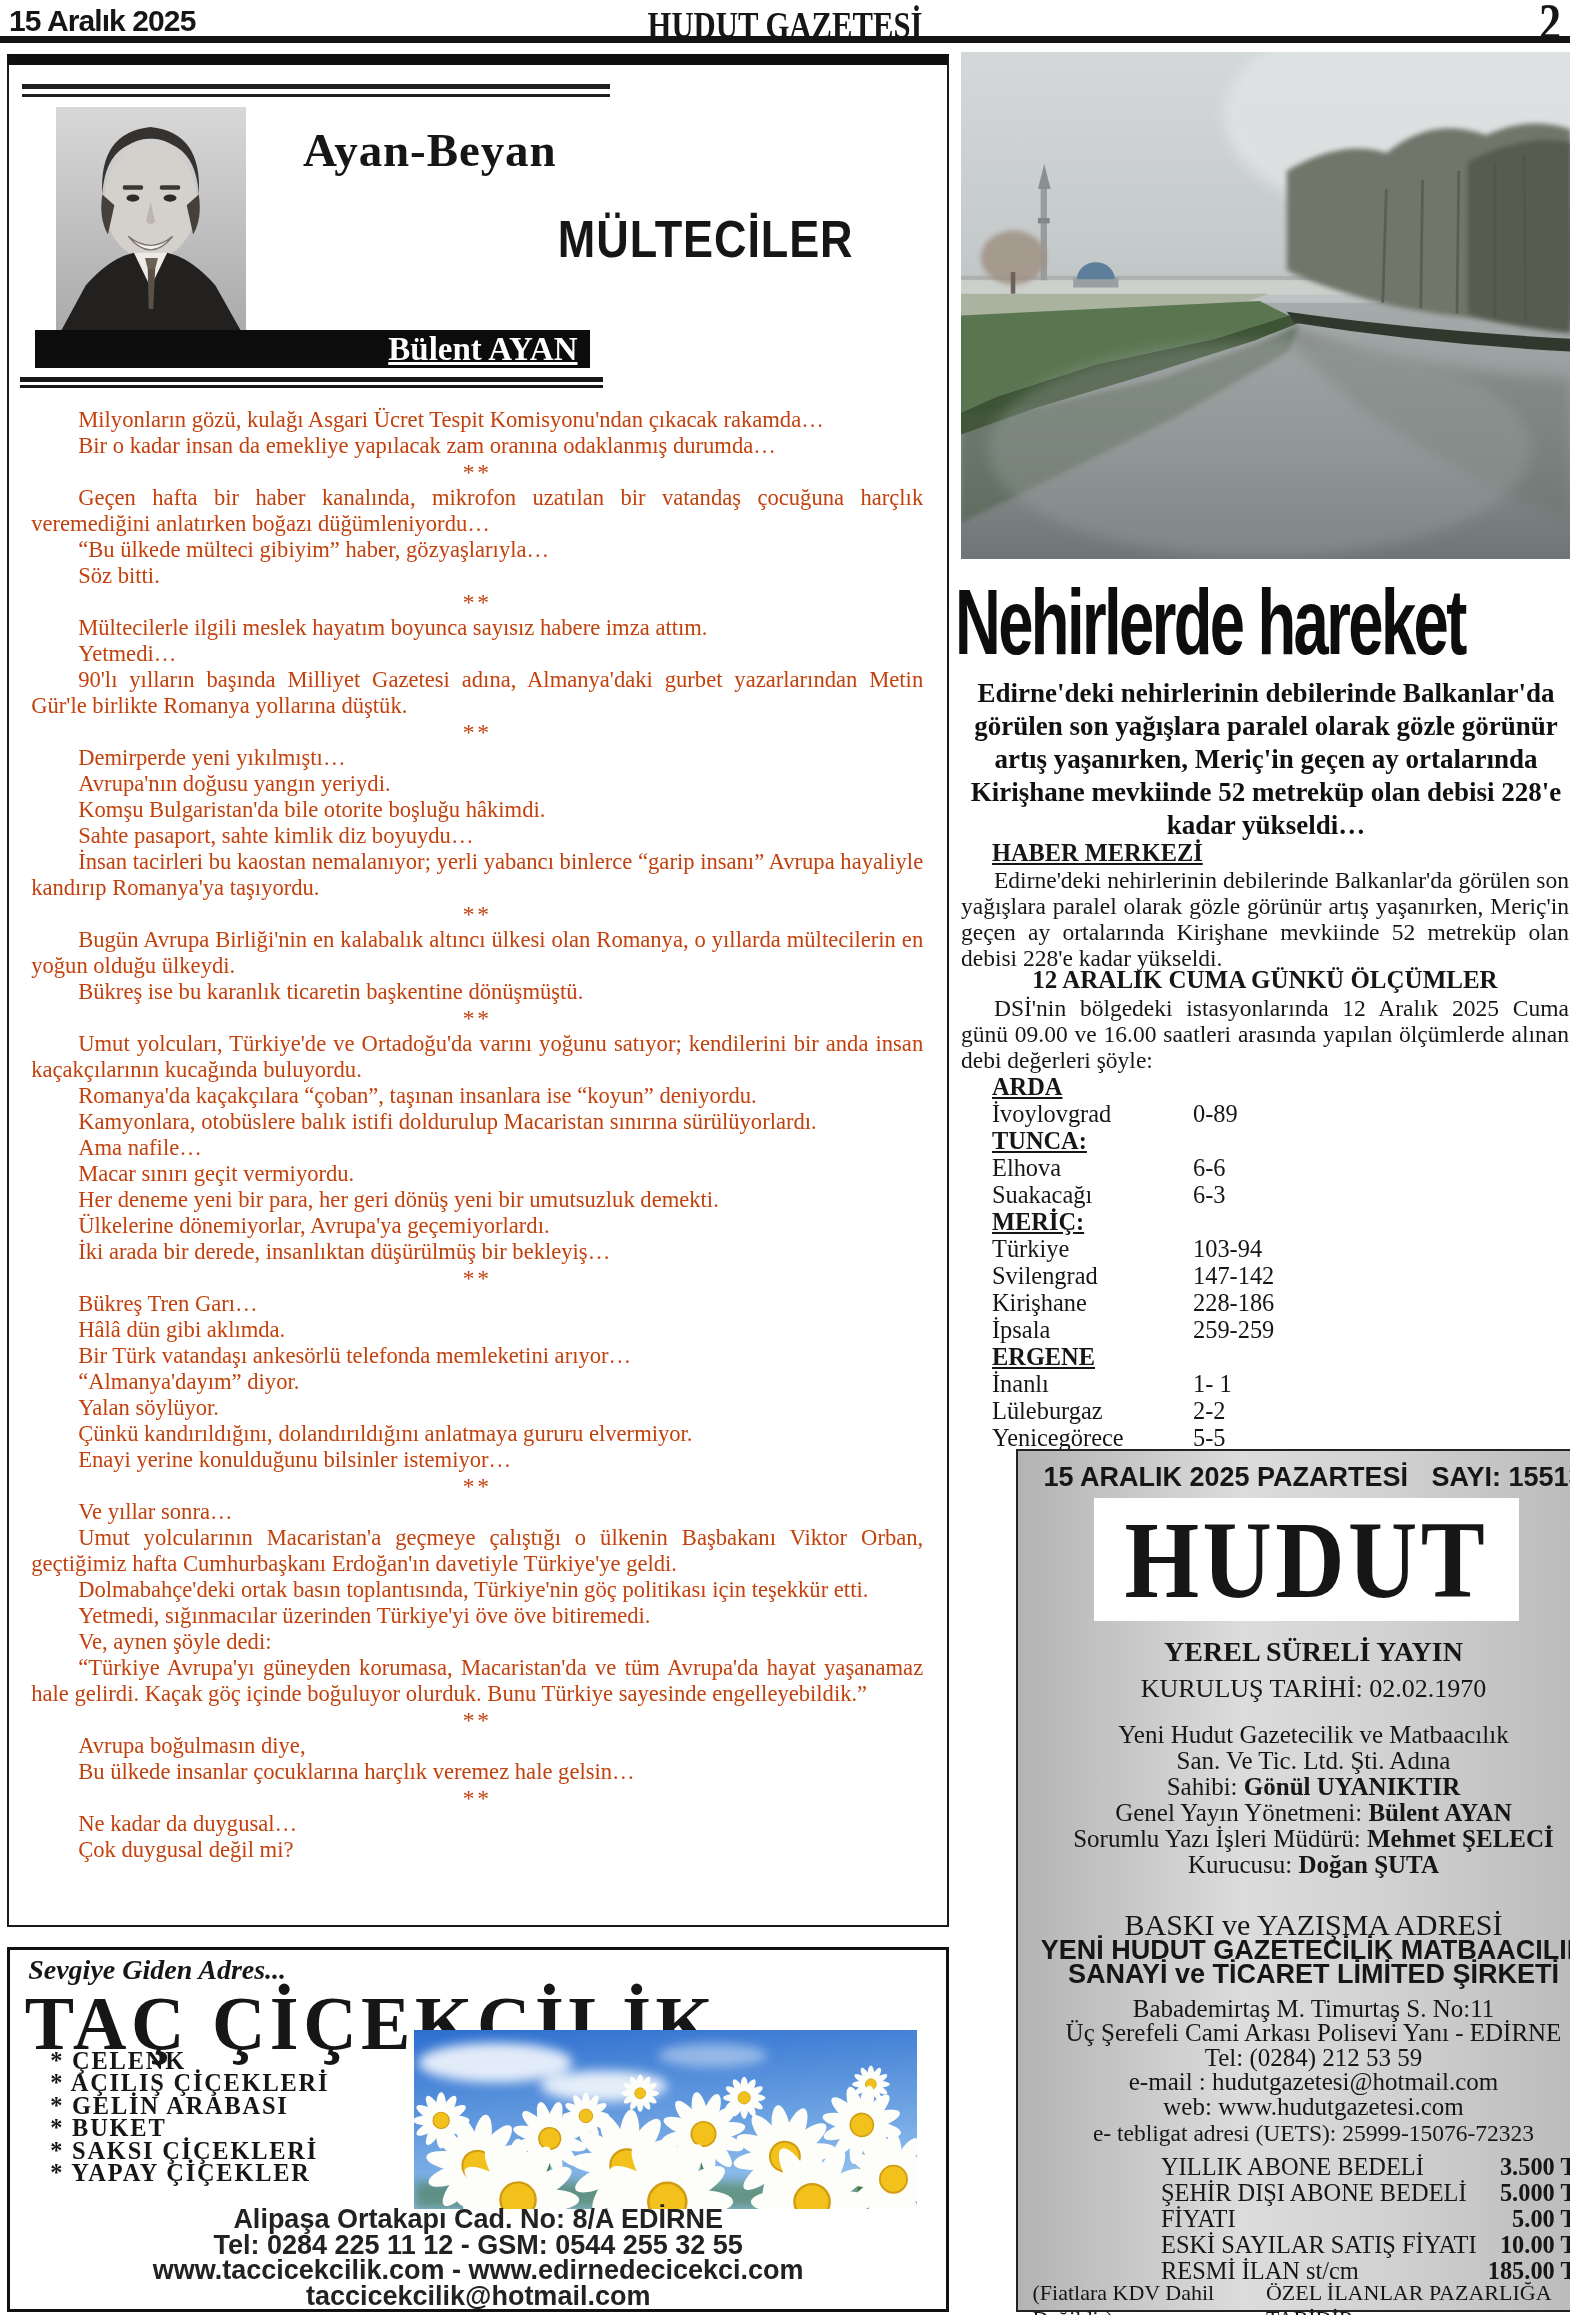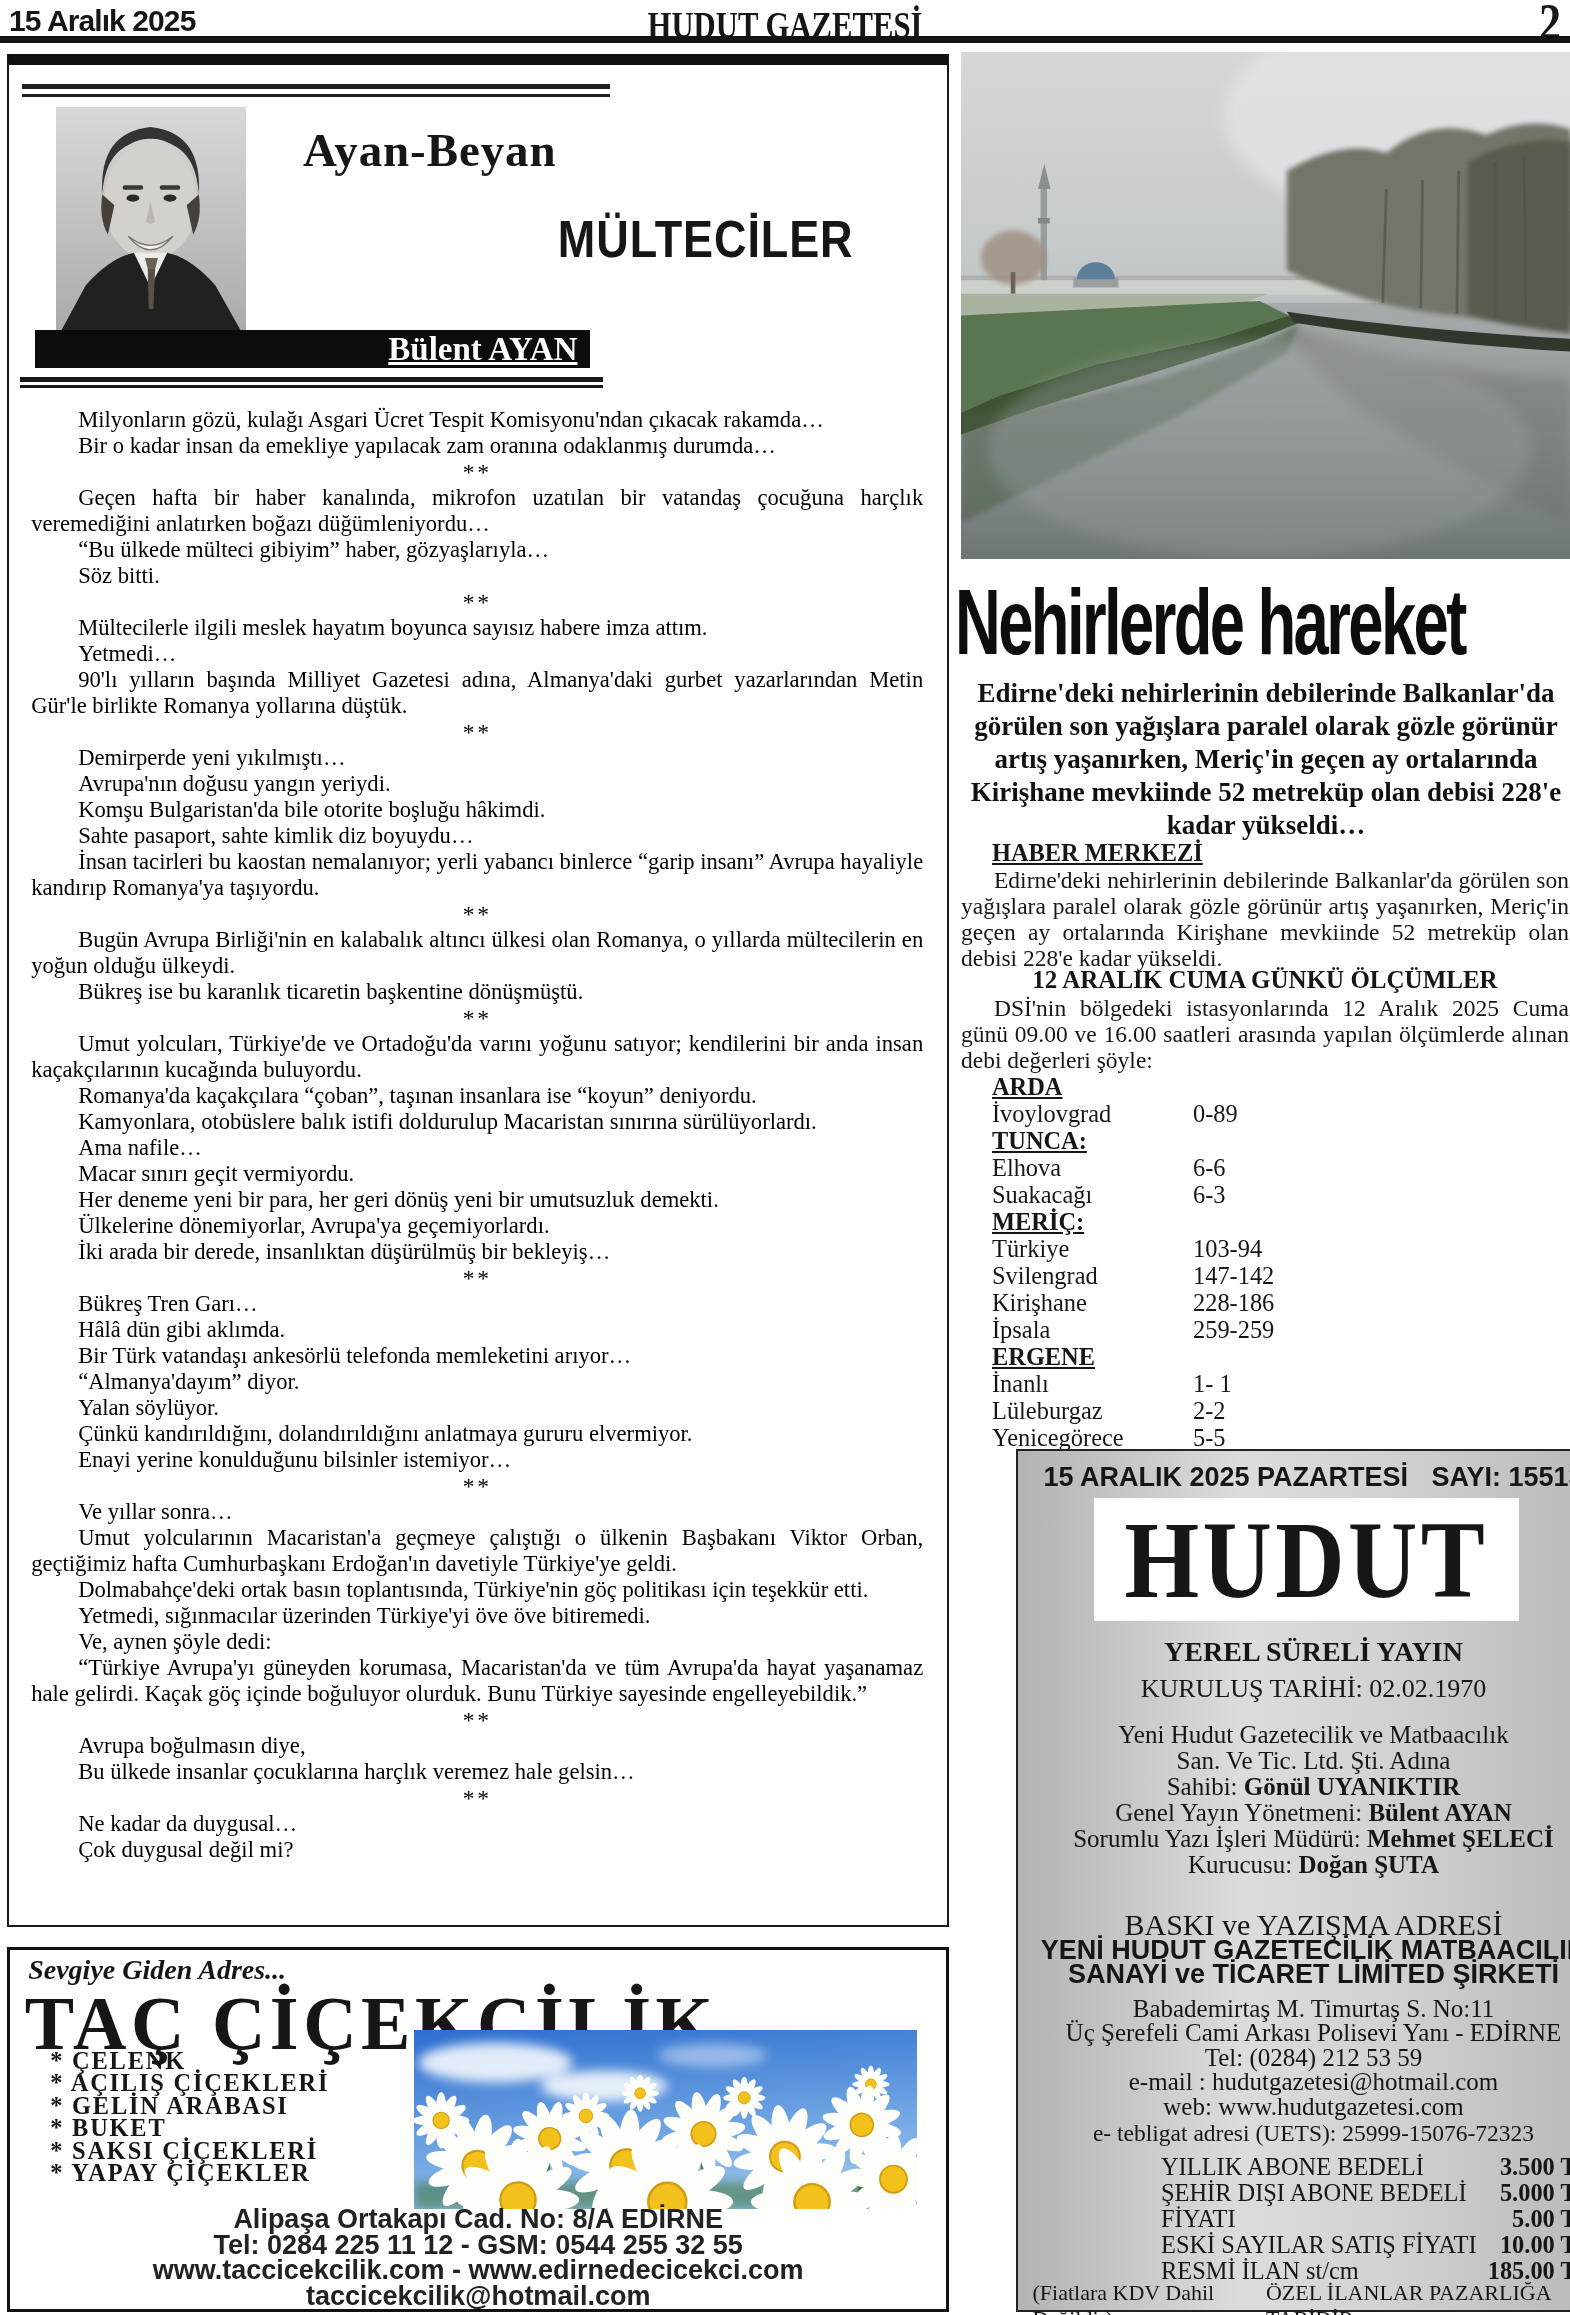--- a/index.html
+++ b/index.html
@@ -24,21 +24,21 @@
   .col-headline{position:absolute;left:502px;top:145px;width:389px;text-align:center;
                 font-family:"Liberation Sans",sans-serif;font-weight:bold;font-size:45px;
                 letter-spacing:0.9px;transform:scaleY(1.15);transform-origin:center top;}
   .author-bar{position:absolute;left:26px;top:265px;width:555px;height:38px;background:#0c0c0c;
               color:#fff;text-align:right;font-weight:bold;font-size:33px;line-height:38px;padding-right:12.7px;box-sizing:border-box;}
   .author-bar span{text-decoration:underline;}
   .bar-rules{position:absolute;left:11px;top:312px;width:583px;}
   .bar-rules .r1{height:5.4px;background:#181818;margin-bottom:2.7px;}
   .bar-rules .r2{height:2.7px;background:#181818;}
   .article-body{position:absolute;left:22px;top:342px;width:892px;height:1509px;overflow:hidden;
-                font-size:22.6px;line-height:26px;color:#000000;}
+                font-size:22.6px;line-height:26px;color:#c2410c;}
   .ap{margin:0;text-indent:47px;text-align:justify;}
   .ap.sep{text-align:center;text-indent:0;letter-spacing:2.7px;font-size:23.5px;}
   
   .river-photo{position:absolute;left:961px;top:52px;width:610px;height:507px;}
   .news-headline{position:absolute;left:955px;top:568px;font-family:"Liberation Sans",sans-serif;
                  font-weight:bold;font-size:88px;letter-spacing:-3.6px;white-space:nowrap;
                  transform:scale(0.72,1.06);transform-origin:0 0;color:#0d0d0d;}
   .news-deck{position:absolute;left:961px;top:677px;width:610px;text-align:center;
              font-weight:bold;font-size:27px;line-height:33px;color:#111;}
   .news-byline{position:absolute;left:992px;top:839px;font-weight:bold;font-size:24.4px;text-decoration:underline;}

